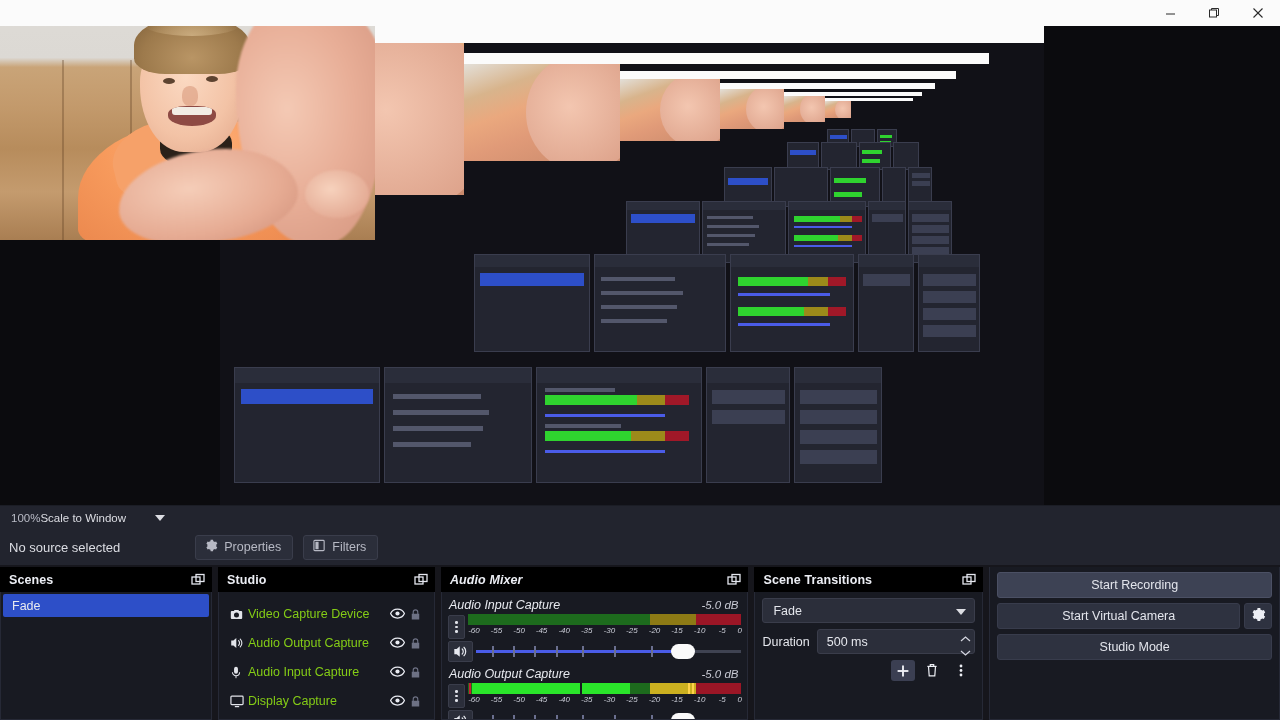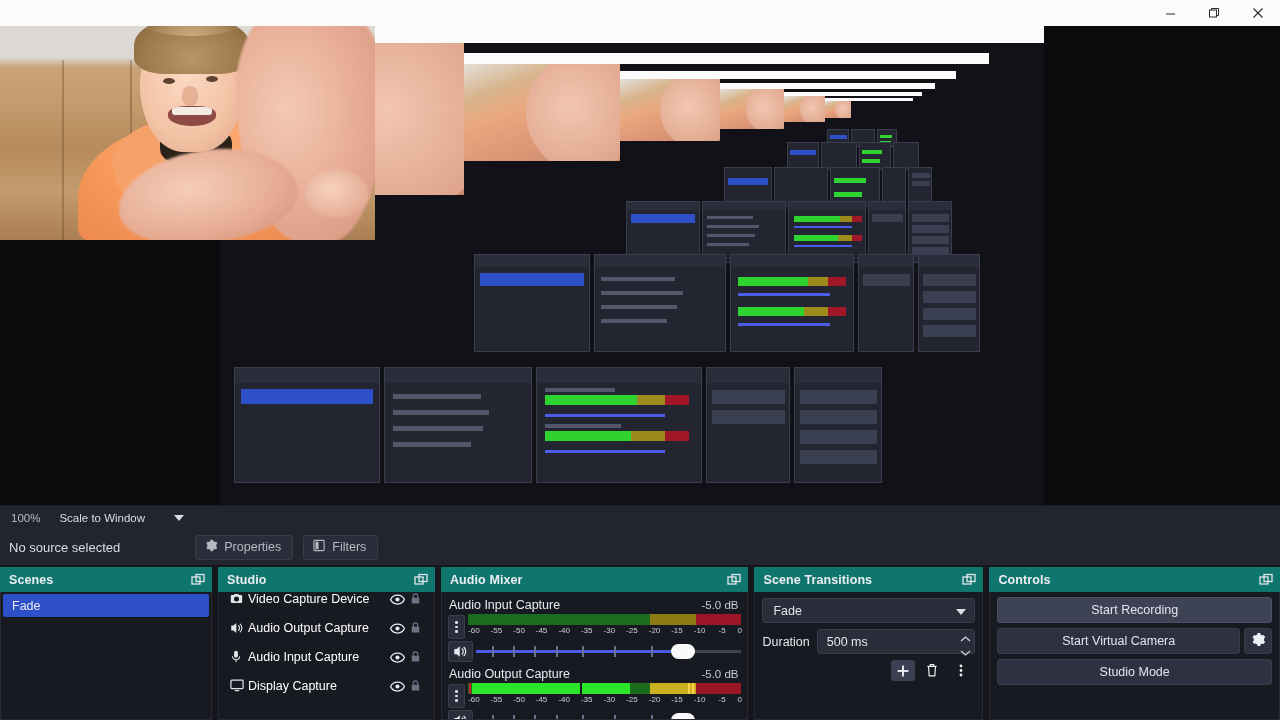--- a/index.html
+++ b/index.html
@@ -140,21 +140,21 @@
   .rec-btn { position:absolute; background:#3b3f52; }
 
   
   .scalebar {
     position: absolute; left: 0; top: 505px; width: 1280px; height: 24px;
     background: #22242e;
     display: flex; align-items: center;
     border-top: 1px solid #1b1d25;
   }
   .scalebar .zoomval { margin-left: 11px; font-size: 11.5px; color: #b9bbc6; }
-  .scalebar .fitmode { margin-left: 19px; font-size: 11.5px; color: #dcdde3; }
+  .scalebar .fitmode { font-size: 11.5px; color: #dcdde3; }
   .scalebar .caret {
     margin-left: 29px; width: 0; height: 0;
     border-left: 5px solid transparent; border-right: 5px solid transparent;
     border-top: 6px solid #dcdde3;
   }
 
   
   .srcbar {
     position: absolute; left: 0; top: 529px; width: 1280px; height: 36px;
     background: #22242e;
@@ -171,44 +171,44 @@
   .tbtn.filters { margin-left: 10px; }
 
   
   .docks {
     position: absolute; left: 0; top: 567px; width: 1280px; height: 153px;
     display: flex; gap: 6px;
   }
   .dock { background: #1d1f28; display: flex; flex-direction: column; min-width: 0; }
   .dock.scenes { width: 213px; }
   .dock.sources { width: 218px; }
-  .dock.mixer { width: 309px; }
+  .dock.mixer { width: 309px; font-style: italic; }
   .dock.transitions { width: 230px; }
   .dock.controls { width: 292px; }
 
   .dock-hdr {
     height: 25px; display: flex; align-items: center; justify-content: space-between;
-    padding: 0 6px 0 9px; background: #0f766e;
+    padding: 0 6px 0 9px; background: #000000;
   }
   .dock-hdr .title { font-size: 12.5px; font-weight: bold; color: #eceef4; letter-spacing: .1px; }
   .popout { width: 16px; height: 16px; display: flex; align-items: center; justify-content: center; }
 
   .dock-body { flex: 1; background: #181a22; border: 1px solid #262936; border-top: none; overflow: hidden; }
 
   
   .scene-item {
     height: 23px; margin: 2px 2px 0 2px; display: flex; align-items: center;
     padding-left: 9px; font-size: 12.5px; color: #e8eaf0;
     background: #2d4fc8; border-radius: 2px;
   }
 
   
   .src-item {
-    height: 29px; display: flex; align-items: flex-start; padding: 0 10px 0 11px;
-    font-size: 12.5px; color: #ffffff;
+    height: 29px; display: flex; align-items: flex-end; padding: 0 10px 0 11px;
+    font-size: 12.5px; color: #84cc16;
   }
   .src-item .ico { width: 17px; display: flex; align-items: center; color: #e2e4ea; }
   .src-item .lbl { flex: 1; margin-left: 1px; white-space: nowrap; overflow: hidden; }
   .src-item .eye { width: 19px; display: flex; align-items: center; justify-content: center; }
   .src-item .lock { width: 17px; display: flex; align-items: center; justify-content: center; }
 
   
   .mixer-body { padding: 1px 6px 0 6px; }
   .ach { margin-top: 5px; }
   .ach-top { display: flex; align-items: baseline; justify-content: space-between; padding: 0 3px 0 1px; }
@@ -885,29 +885,20 @@
               <circle cx="2" cy="3" r="1.4"></circle>
                 <circle cx="2" cy="7.5" r="1.4"></circle>
                 <circle cx="2" cy="12" r="1.4"></circle>
             </svg>
           </span>
         </div>
       </div>
     </div>
 
     <div class="dock controls">
-      <div class="dock-hdr">
-        <span class="title">Controls</span>
-        <span class="popout">
-          <svg width="14" height="14" viewBox="0 0 14 14">
-            <rect x="1" y="4" width="8" height="7" fill="none" stroke="#e4e6ee" stroke-width="1.3"></rect>
-            <rect x="5" y="1.5" width="8" height="7" fill="none" stroke="#e4e6ee" stroke-width="1.3"></rect>
-          </svg>
-        </span>
-      </div>
       <div class="dock-body ctl-body">
         <div class="cbtn hover">
           <span>Start Recording</span>
         </div>
         <div class="cbtn-row">
           <div class="cbtn">
             <span>Start Virtual Camera</span>
           </div>
           <div class="gear">
             <span>

